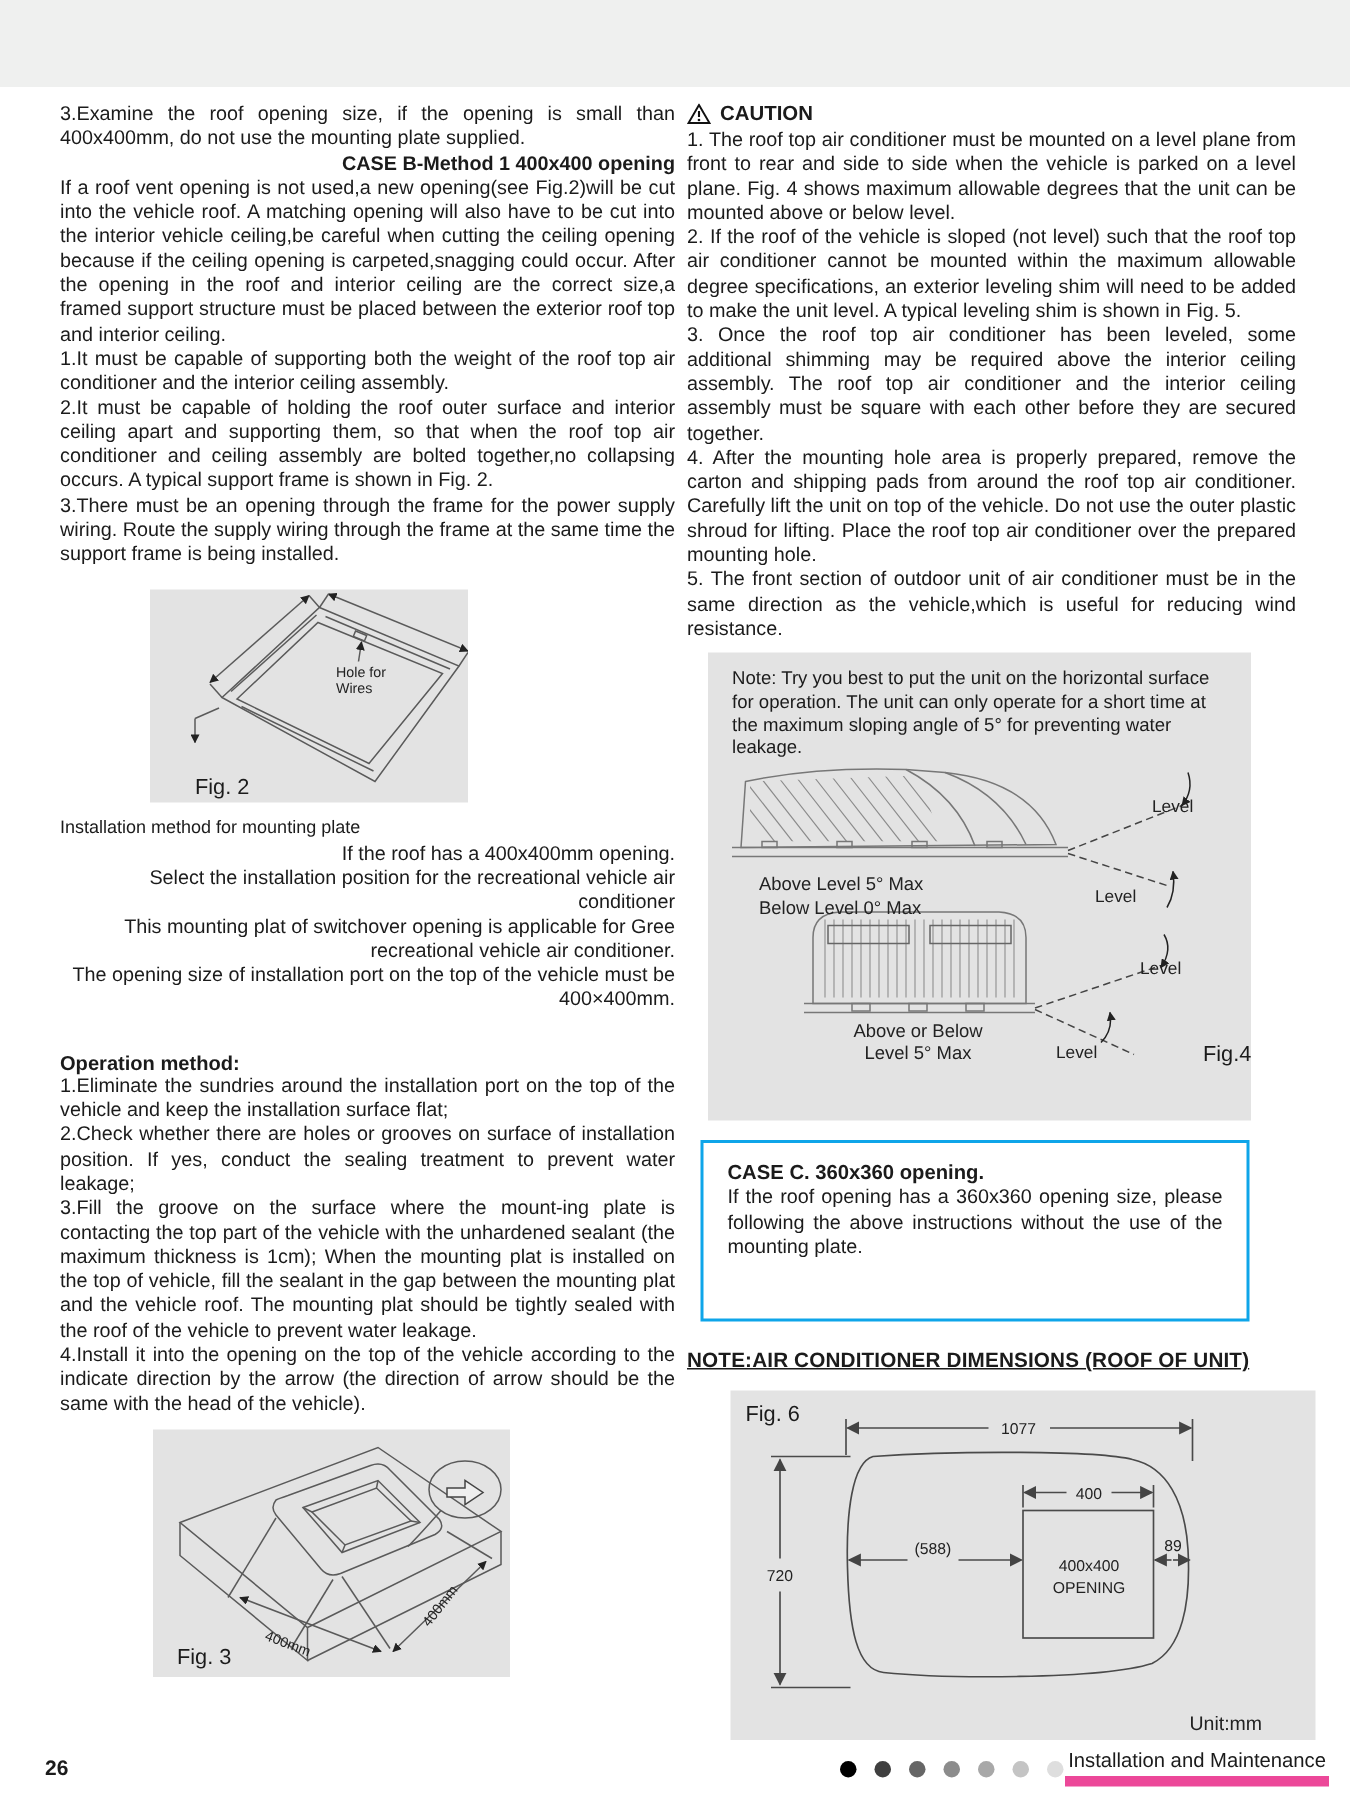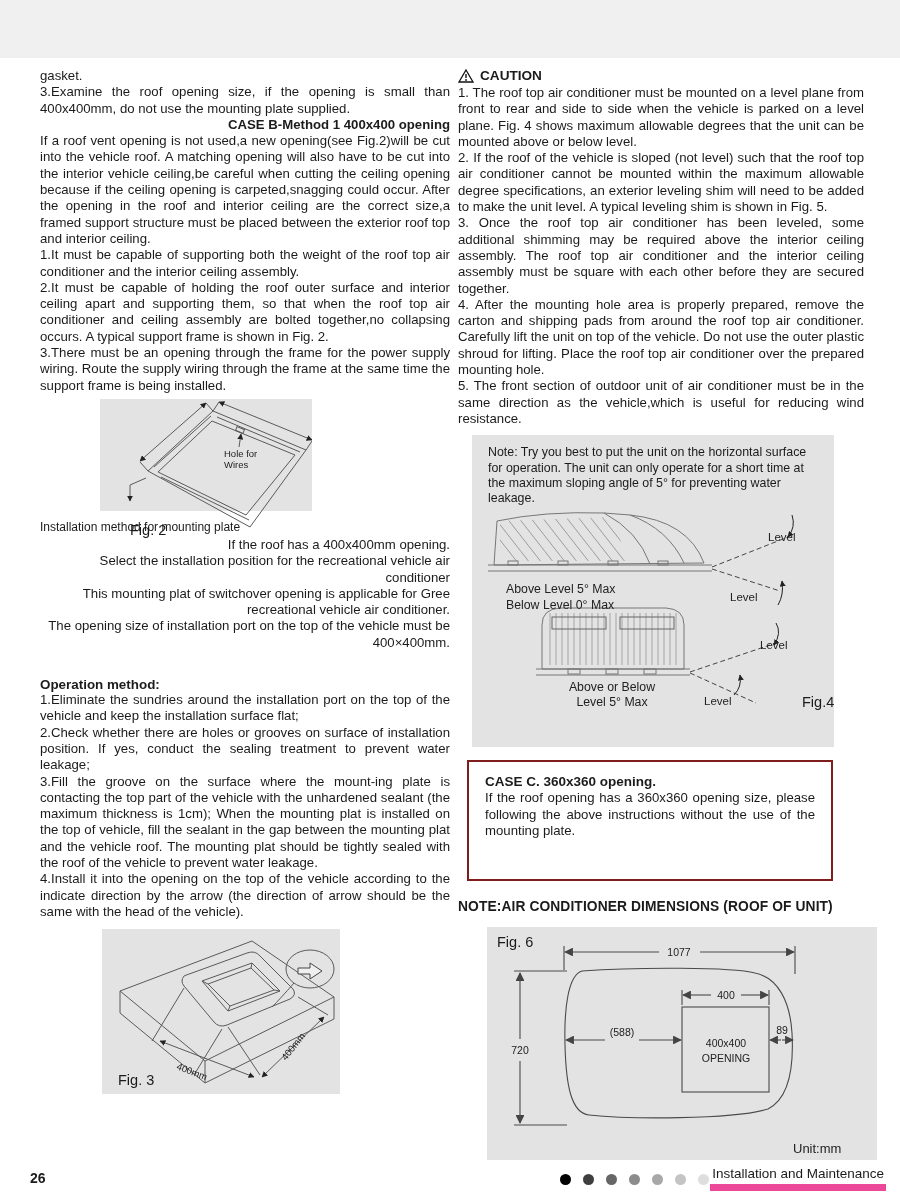--- a/index.html
+++ b/index.html
@@ -7,29 +7,29 @@
        font-family:"Liberation Sans", sans-serif;color:#1b1b1b;}
   .top-band{position:absolute;left:0;top:0;width:900px;height:58px;background:#eff0ef;}
   .col{position:absolute;top:68px;}
   .col-left{left:40px;width:410px;}
   .col-right{left:458px;width:406px;}
   p.b{font-size:13.2px;line-height:16.3px;text-align:justify;margin:0;}
   p.nj{text-align:right;}
   .bold{font-weight:bold;}
   .h1{font-size:12px;font-weight:normal;margin:9px 0 3px;}
   .h2{font-size:13.4px;font-weight:bold;margin:26px 0 0;}
-  .h3{font-size:13.8px;font-weight:bold;margin:18px 0 0;letter-spacing:.1px;}
+  .h3{font-size:13.8px;font-weight:bold;margin:18px 0 0;letter-spacing:.1px;text-decoration:underline;}
   .caut{display:flex;align-items:center;gap:6px;font-weight:bold;font-size:13.6px;margin:0 0 2px;}
   .figbox{background:#e3e3e3;}
-  .fig2{width:212px;height:112px;margin:5px 0 0 60px;}
+  .fig2{width:212px;height:142px;margin:15px 0 0 60px;}
   .fig3{width:238px;height:165px;margin:9px 0 0 62px;}
   .fig4{width:362px;height:312px;margin:8px 0 0 14px;box-sizing:border-box;padding-top:6px;}
   .fig4 p{font-size:12.4px;line-height:15.4px;margin:4px 12px 0 16px;text-align:left;}
   .fig6{width:390px;height:233px;margin:13px 0 0 29px;}
-  .casec{width:366px;height:121px;box-sizing:border-box;border:2px solid #7f1d1d;
+  .casec{width:366px;height:121px;box-sizing:border-box;border:2px solid #0ea5e9;
          margin:13px 0 0 9px;padding:12px 16px;background:#fff;}
   .casec .ch{font-size:13.5px;font-weight:bold;margin:0 0 1px;}
   svg{display:block;}
   svg text{fill:#222;font-family:"Liberation Sans", sans-serif;}
   .cap{font-size:14.5px;fill:#1b1b1b;}
   .small{font-size:9.5px;}
   .dim{font-size:10.5px;}
   .lvl{font-size:11.5px;}
   .lbl{font-size:12.3px;}
   .footer-page{position:absolute;left:30px;top:1170px;font-size:14px;font-weight:bold;}
@@ -51,21 +51,20 @@
     </marker>
     <clipPath id="hclip">
         <polygon points="28,14 140,10 156,54 28,54"></polygon>
       </clipPath>
   </defs>
 </svg>
 
 <div class="top-band"></div>
 
 <div class="col col-left">
-  <p class="b">gasket.</p>
   <p class="b">3.Examine the roof opening size, if the opening is small than 400x400mm, do not use the mounting plate supplied.</p>
   <p class="b nj bold">CASE B-Method 1 400x400 opening</p>
   <p class="b">If a roof vent opening is not used,a new opening(see Fig.2)will be cut into the vehicle roof. A matching opening will also have to be cut into the interior vehicle ceiling,be careful when cutting the ceiling opening because if the ceiling opening is carpeted,snagging could occur. After the opening in the roof and interior ceiling are the correct size,a framed support structure must be placed between the exterior roof top and interior ceiling.</p>
   <p class="b">1.It must be capable of supporting both the weight of the roof top air conditioner and the interior ceiling assembly.</p>
   <p class="b">2.It must be capable of holding the roof outer surface and interior ceiling apart and supporting them, so that when the roof top air conditioner and ceiling assembly are bolted together,no collapsing occurs. A typical support frame is shown in Fig. 2.</p>
   <p class="b">3.There must be an opening through the frame for the power supply wiring. Route the supply wiring through the frame at the same time the support frame is being installed.</p>
 
   <div class="figbox fig2">
     <svg width="212" height="142" viewBox="0 0 212 142">
       <g stroke="#5a5a5a" stroke-width="1" fill="none">

